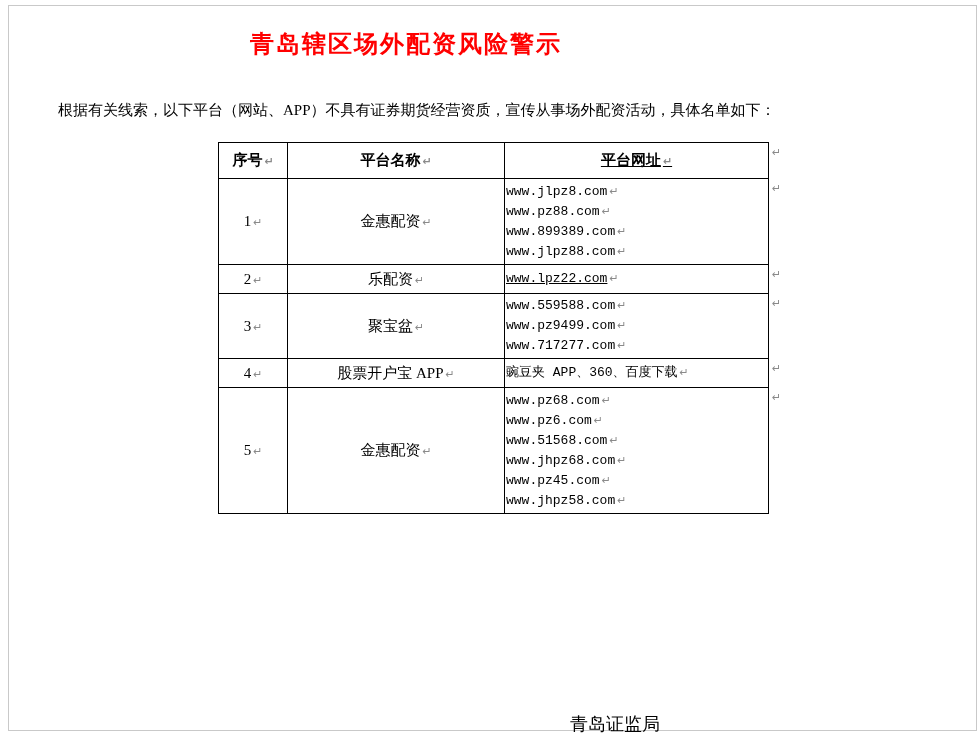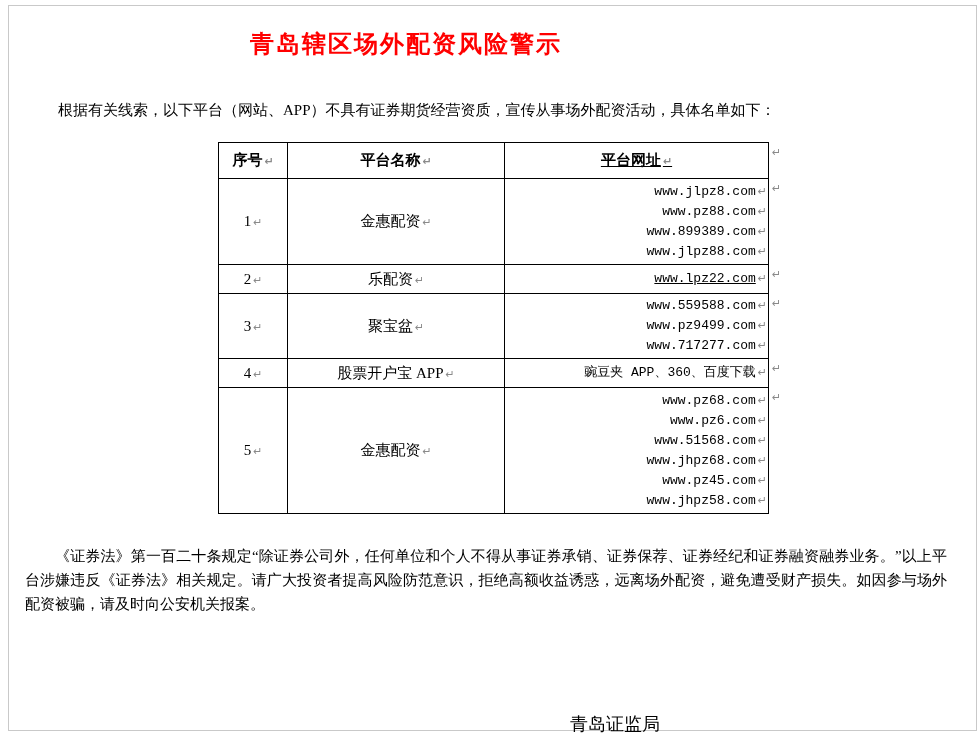--- a/index.html
+++ b/index.html
@@ -52,21 +52,20 @@
   .col-urls{width:264px;text-decoration:underline;}
   tbody tr:nth-child(1) td{height:86px;}
   tbody tr:nth-child(2) td{height:29px;}
   tbody tr:nth-child(3) td{height:60px;}
   tbody tr:nth-child(4) td{height:29px;}
   tbody tr:nth-child(5) td{height:126px;margin-top:44px;}
   td.idx,td.name{text-align:center;vertical-align:middle;}
   td.urls{
     vertical-align:middle;
     padding:2px 1px;
-    text-align:right;
   }
   .url-line{
     font-family:"Liberation Mono", monospace;
     font-size:13px;line-height:20px;white-space:nowrap;
   }
   .url.u{text-decoration:underline;}
   .mark{
     color:var(--mark-color);
     font-family:"DejaVu Sans", sans-serif;
     font-size:11px;margin-left:2px;
@@ -153,17 +152,16 @@
         </tbody>
     </table>
   <span class="row-end-mark" style="left: 554px; top: 5px;">↵</span>
       <span class="row-end-mark" style="left: 554px; top: 41px;">↵</span>
       <span class="row-end-mark" style="left: 554px; top: 127px;">↵</span>
       <span class="row-end-mark" style="left: 554px; top: 156px;">↵</span>
       <span class="row-end-mark" style="left: 554px; top: 221px;">↵</span>
       <span class="row-end-mark" style="left: 554px; top: 250px;">↵</span>
     </div>
 
-  <p class="closing">《证券法》第一百二十条规定“除证券公司外，任何单位和个人不得从事证券承销、证券保荐、证券经纪和证券融资融券业务。”以上平台涉嫌违反《证券法》相关规定。请广大投资者提高风险防范意识，拒绝高额收益诱惑，远离场外配资，避免遭受财产损失。如因参与场外配资被骗，请及时向公安机关报案。</p>
 
   <div class="signature">青岛证监局</div>
 
 </div>
 
 </body></html>

